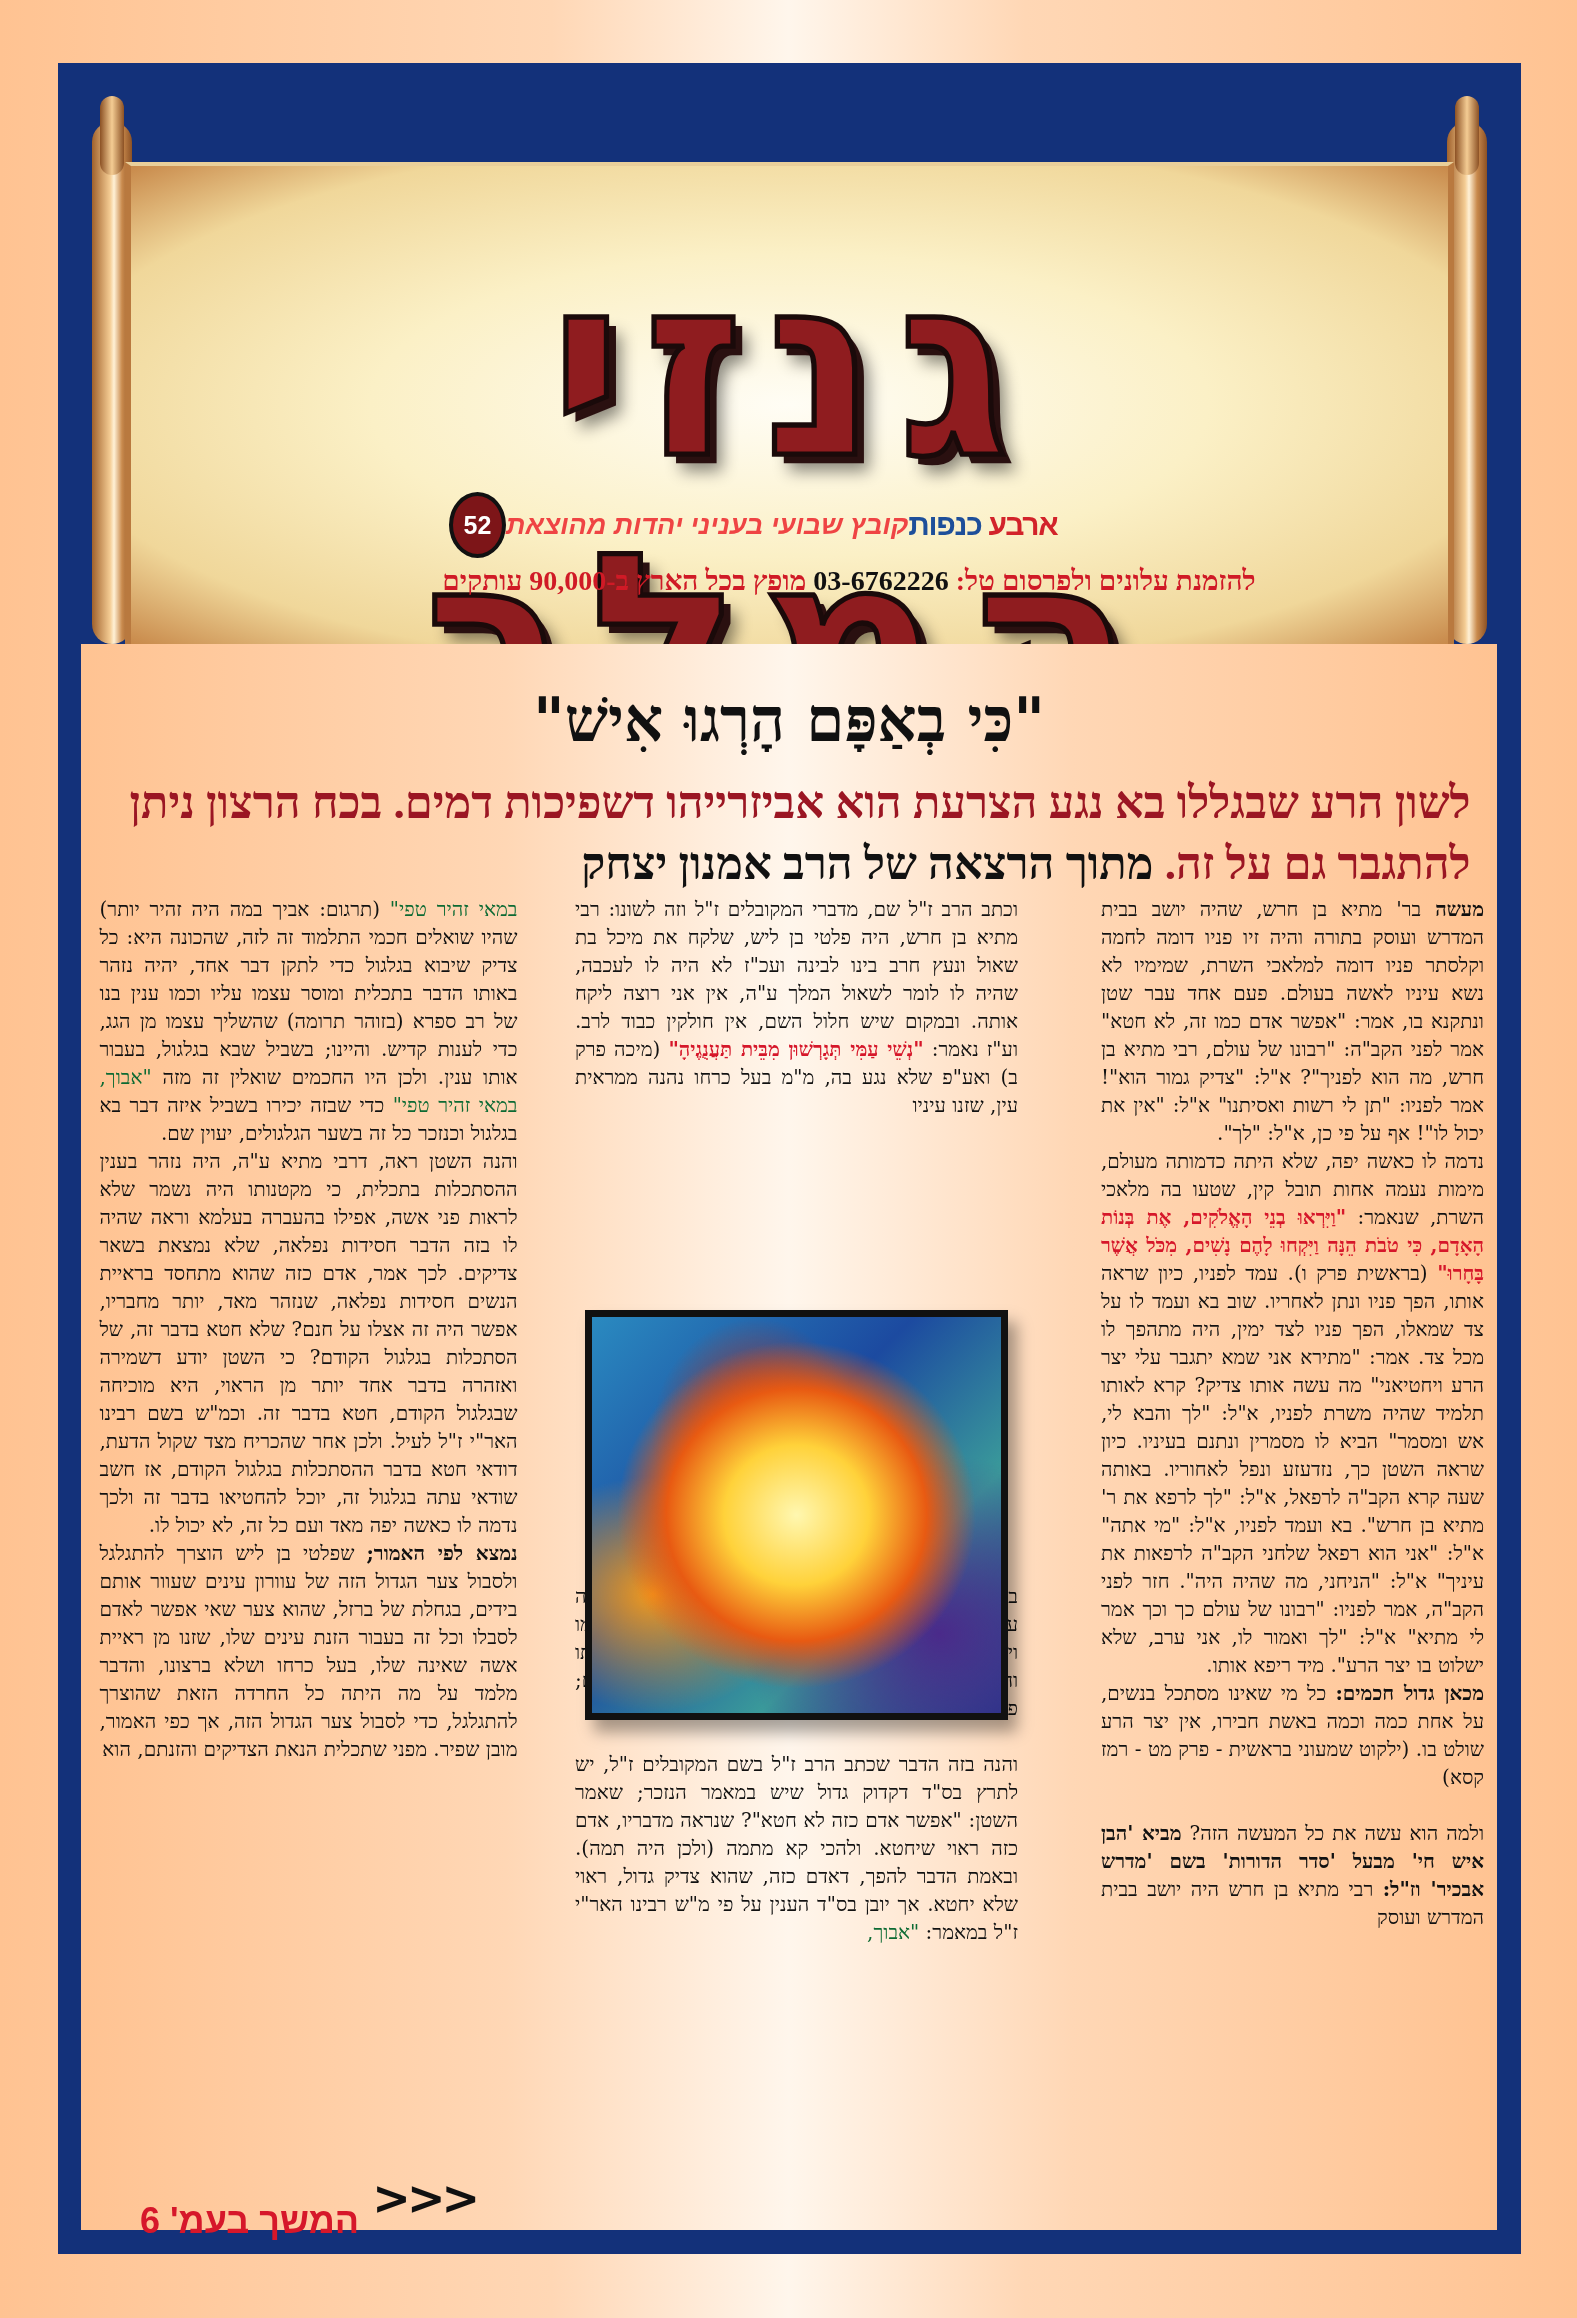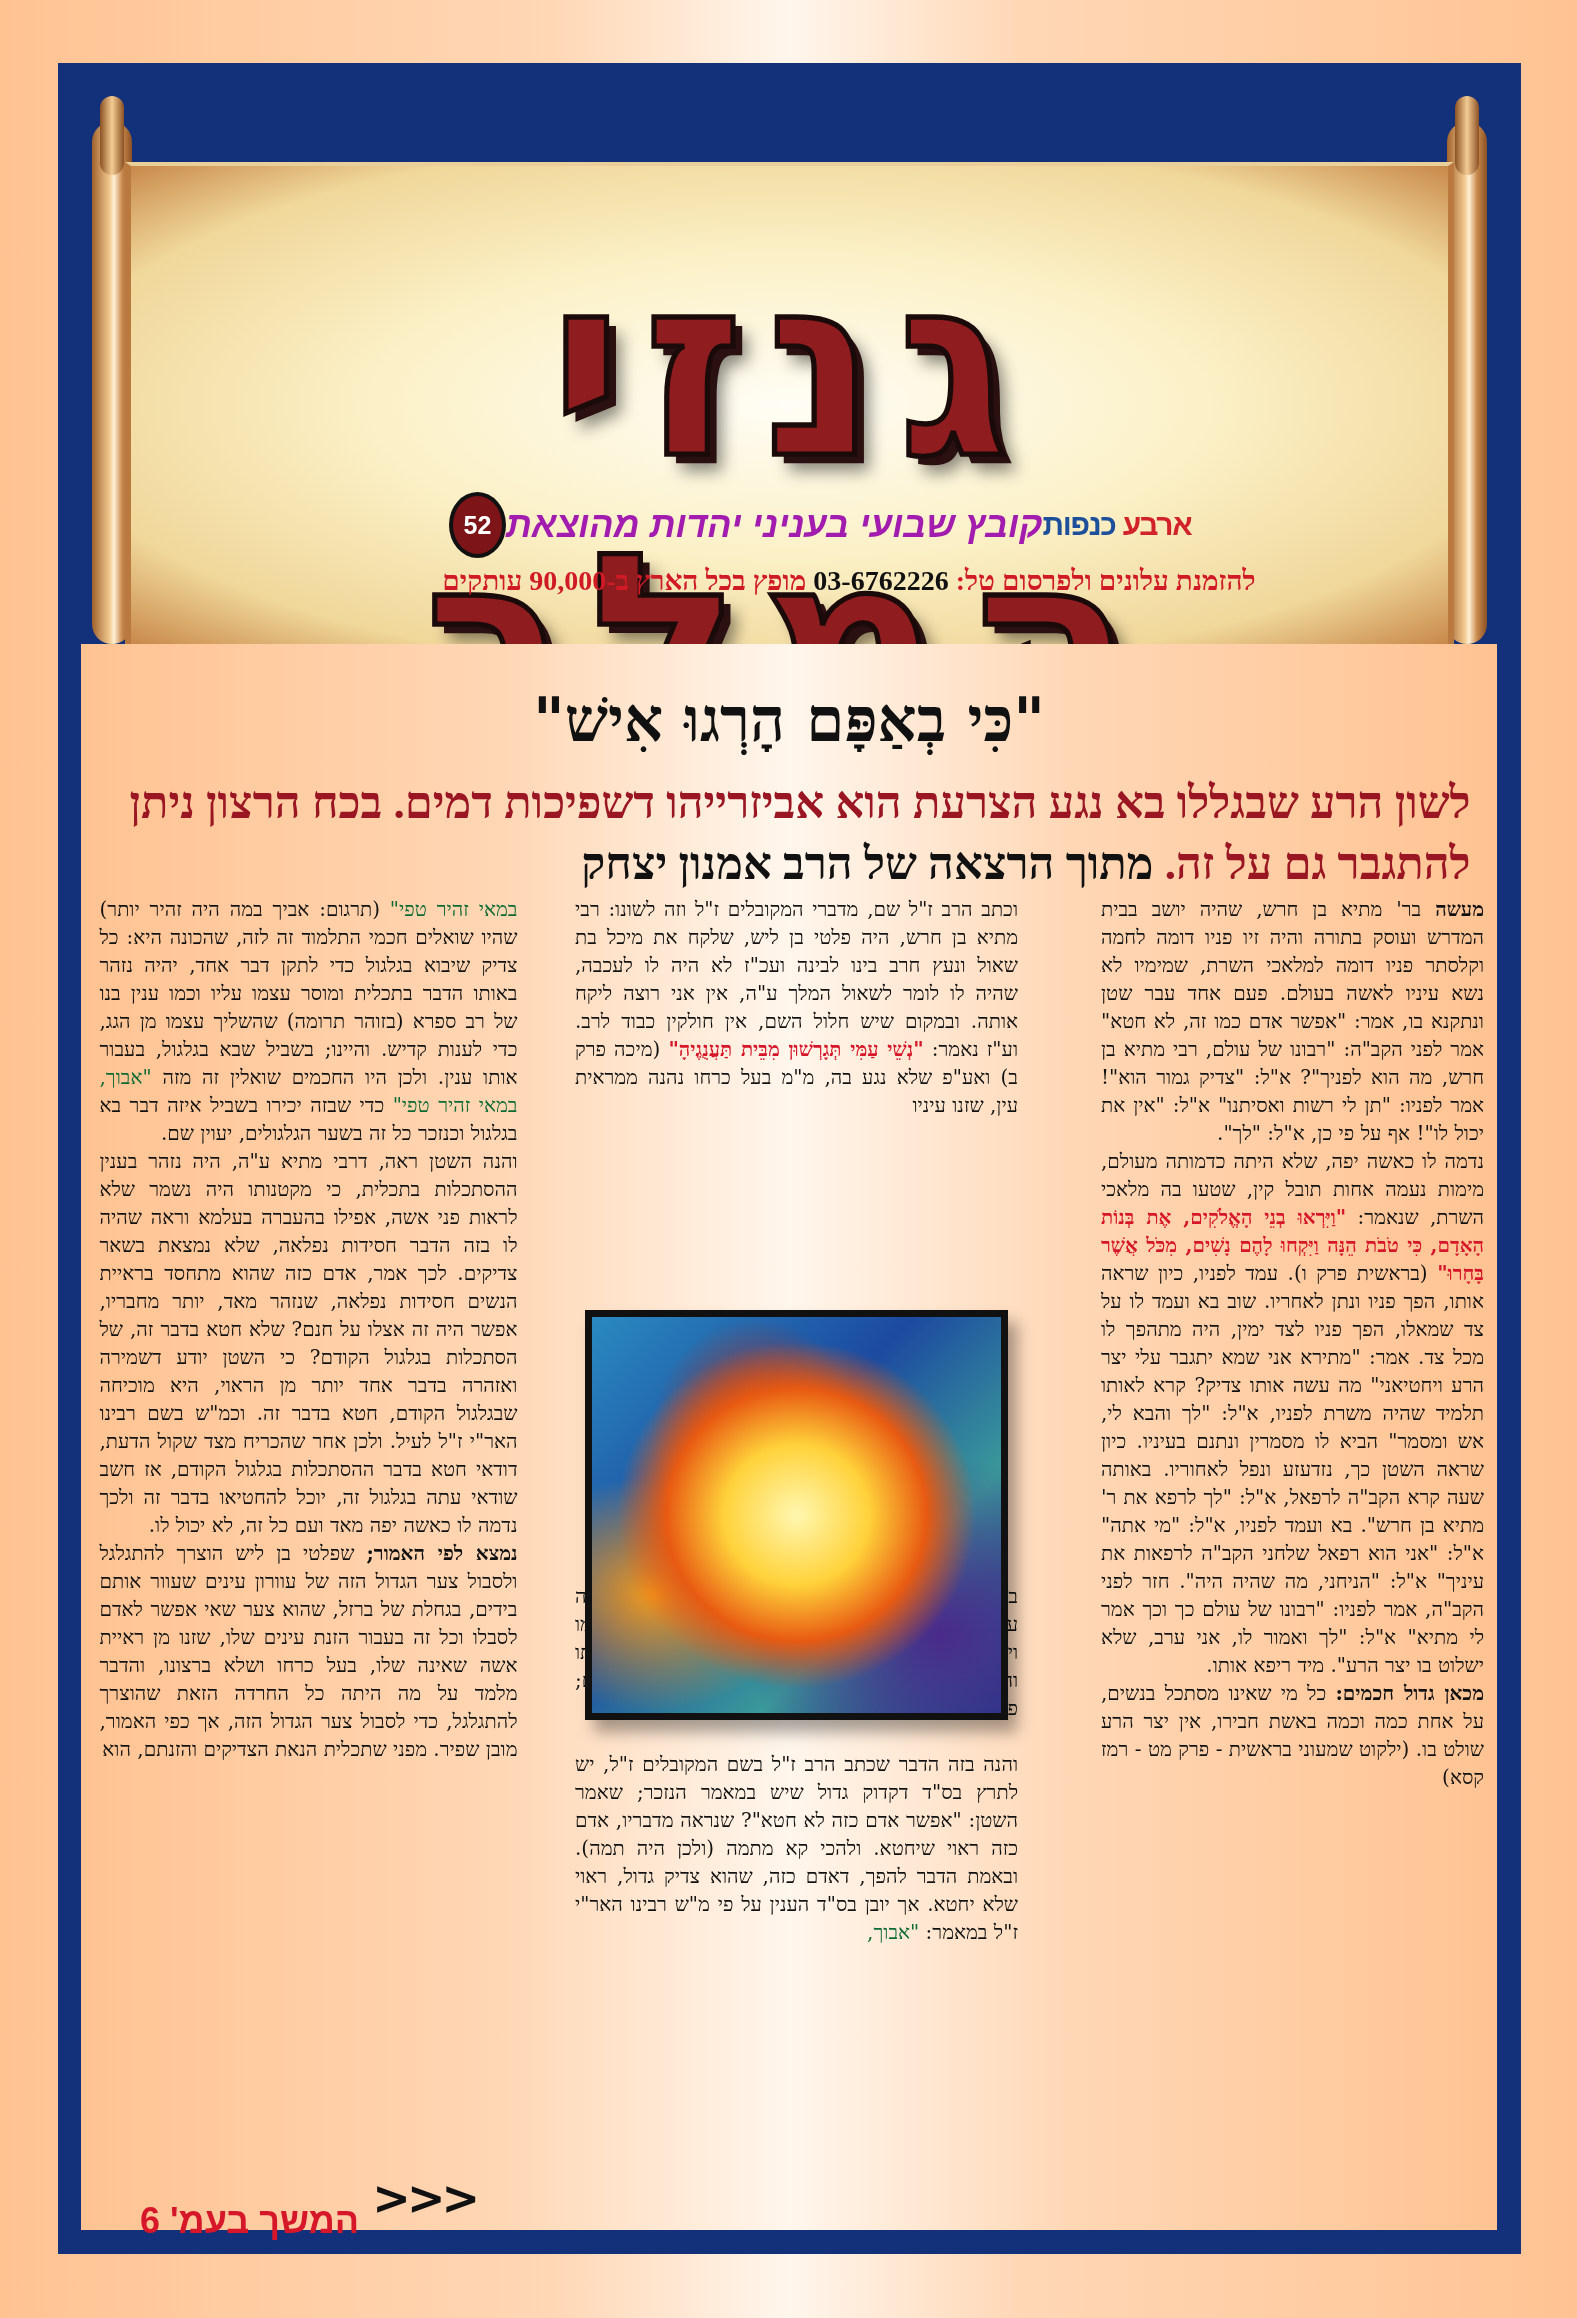--- a/index.html
+++ b/index.html
@@ -48,21 +48,21 @@
     direction:rtl;
   }
   .issue-badge {
     width:49px; height:58px; border-radius:50%;
     background:#7d1518; border:4.6px solid #111; color:#fff;
     font-family:"Liberation Sans", sans-serif; font-weight:bold; font-size:25px;
     display:flex; align-items:center; justify-content:center;
   }
   .subtitle-text {
     font-family:"Liberation Sans", sans-serif; font-weight:bold; font-style:italic;
-    font-size:36px; color:#a21caf;
+    font-size:27px; color:#ef4444;
   }
   .publisher-logo {
     font-family:"Liberation Sans", sans-serif; font-weight:bold;
     font-size:30px; letter-spacing:-1.3px;
   }
   .publisher-logo .p1 { color:#d2232a; }
   .publisher-logo .p2 { color:#1e4f9a; }
   .contact-line {
     position:absolute; left:344px; right:225px; top:443px;
     text-align:center; direction:rtl;
@@ -152,20 +152,21 @@
   <div class="subhead">
     <span class="red">לשון הרע שבגללו בא נגע הצרעת הוא אביזרייהו דשפיכות דמים. בכח הרצון ניתן להתגבר גם על זה.</span>
     <span class="black">מתוך הרצאה של הרב אמנון יצחק</span>
   </div>
 
   <div class="col col-right">
     <p><span class="bold">מעשה</span><span> בר' מתיא בן חרש, שהיה יושב בבית המדרש ועוסק בתורה והיה זיו פניו דומה לחמה וקלסתר פניו דומה למלאכי השרת, שמימיו לא נשא עיניו לאשה בעולם. פעם אחד עבר שטן ונתקנא בו, אמר: "אפשר אדם כמו זה, לא חטא" אמר לפני הקב"ה: "רבונו של עולם, רבי מתיא בן חרש, מה הוא לפניך"? א"ל: "צדיק גמור הוא"! אמר לפניו: "תן לי רשות ואסיתנו" א"ל: "אין את יכול לו"! אף על פי כן, א"ל: "לך".</span></p>
     <p><span>נדמה לו כאשה יפה, שלא היתה כדמותה מעולם, מימות נעמה אחות תובל קין, שטעו בה מלאכי השרת, שנאמר: </span><span class="q-red">"וַיִּרְאוּ בְנֵי הָאֱלֹקִים, אֶת בְּנוֹת הָאָדָם, כִּי טֹבֹת הֵנָּה וַיִּקְחוּ לָהֶם נָשִׁים, מִכֹּל אֲשֶׁר בָּחָרוּ"</span><span> (בראשית פרק ו). עמד לפניו, כיון שראה אותו, הפך פניו ונתן לאחריו. שוב בא ועמד לו על צד שמאלו, הפך פניו לצד ימין, היה מתהפך לו מכל צד. אמר: "מתירא אני שמא יתגבר עלי יצר הרע ויחטיאני" מה עשה אותו צדיק? קרא לאותו תלמיד שהיה משרת לפניו, א"ל: "לך והבא לי, אש ומסמר" הביא לו מסמרין ונתנם בעיניו. כיון שראה השטן כך, נזדעזע ונפל לאחוריו. באותה שעה קרא הקב"ה לרפאל, א"ל: "לך לרפא את ר' מתיא בן חרש". בא ועמד לפניו, א"ל: "מי אתה" א"ל: "אני הוא רפאל שלחני הקב"ה לרפאות את עיניך" א"ל: "הניחני, מה שהיה היה". חזר לפני הקב"ה, אמר לפניו: "רבונו של עולם כך וכך אמר לי מתיא" א"ל: "לך ואמור לו, אני ערב, שלא ישלוט בו יצר הרע". מיד ריפא אותו.</span></p>
     <p><span class="bold">מכאן גדול חכמים:</span><span> כל מי שאינו מסתכל בנשים, על אחת כמה וכמה באשת חבירו, אין יצר הרע שולט בו. (ילקוט שמעוני בראשית - פרק מט - רמז קסא)</span></p>
     <div class="gap"></div>
+    <p><span>ולמה הוא עשה את כל המעשה הזה? </span><span class="bold">מביא 'הבן איש חי' מבעל 'סדר הדורות' בשם 'מדרש אבכיר' וז"ל:</span><span> רבי מתיא בן חרש היה יושב בבית המדרש ועוסק</span></p>
   </div>
 
   <div class="col col-mid">
     <p><span>וכתב הרב ז"ל שם, מדברי המקובלים ז"ל וזה לשונו: רבי מתיא בן חרש, היה פלטי בן ליש, שלקח את מיכל בת שאול ונעץ חרב בינו לבינה ועכ"ז לא היה לו לעכבה, שהיה לו לומר לשאול המלך ע"ה, אין אני רוצה ליקח אותה. ובמקום שיש חלול השם, אין חולקין כבוד לרב. וע"ז נאמר: </span><span class="q-red">"נְשֵׁי עַמִּי תְּגָרְשׁוּן מִבֵּית תַּעֲנֻגֶיהָ"</span><span> (מיכה פרק ב) ואע"פ שלא נגע בה, מ"מ בעל כרחו נהנה ממראית עין, שזנו עיניו</span></p>
     <div style="height:463px"></div>
     <p><span>במה שאינו שלו, כי אצלו היתה יושבת ושוכבת ולכן רצה עתה לתקן דבר זה ונתגלגל ענין זה לידו, כדי שיצער עצמו ויעור עיניו ובעבור זה נמסר בתחילה ביד השטן להסיתו והוא נתאזר נגד יצרו ולא רצה להביט בפניה. ושניהם; פלטי ומתיא, היו ניצוץ יוסף הצדיק ע"ה עכ"ל.</span></p>
     <div class="gap"></div>
     <p><span>והנה בזה הדבר שכתב הרב ז"ל בשם המקובלים ז"ל, יש לתרץ בס"ד דקדוק גדול שיש במאמר הנזכר; שאמר השטן: "אפשר אדם כזה לא חטא"? שנראה מדבריו, אדם כזה ראוי שיחטא. ולהכי קא מתמה (ולכן היה תמה). ובאמת הדבר להפך, דאדם כזה, שהוא צדיק גדול, ראוי שלא יחטא. אך יובן בס"ד הענין על פי מ"ש רבינו האר"י ז"ל במאמר: </span><span class="q-green">"אבוך,</span></p>
   </div>
 

